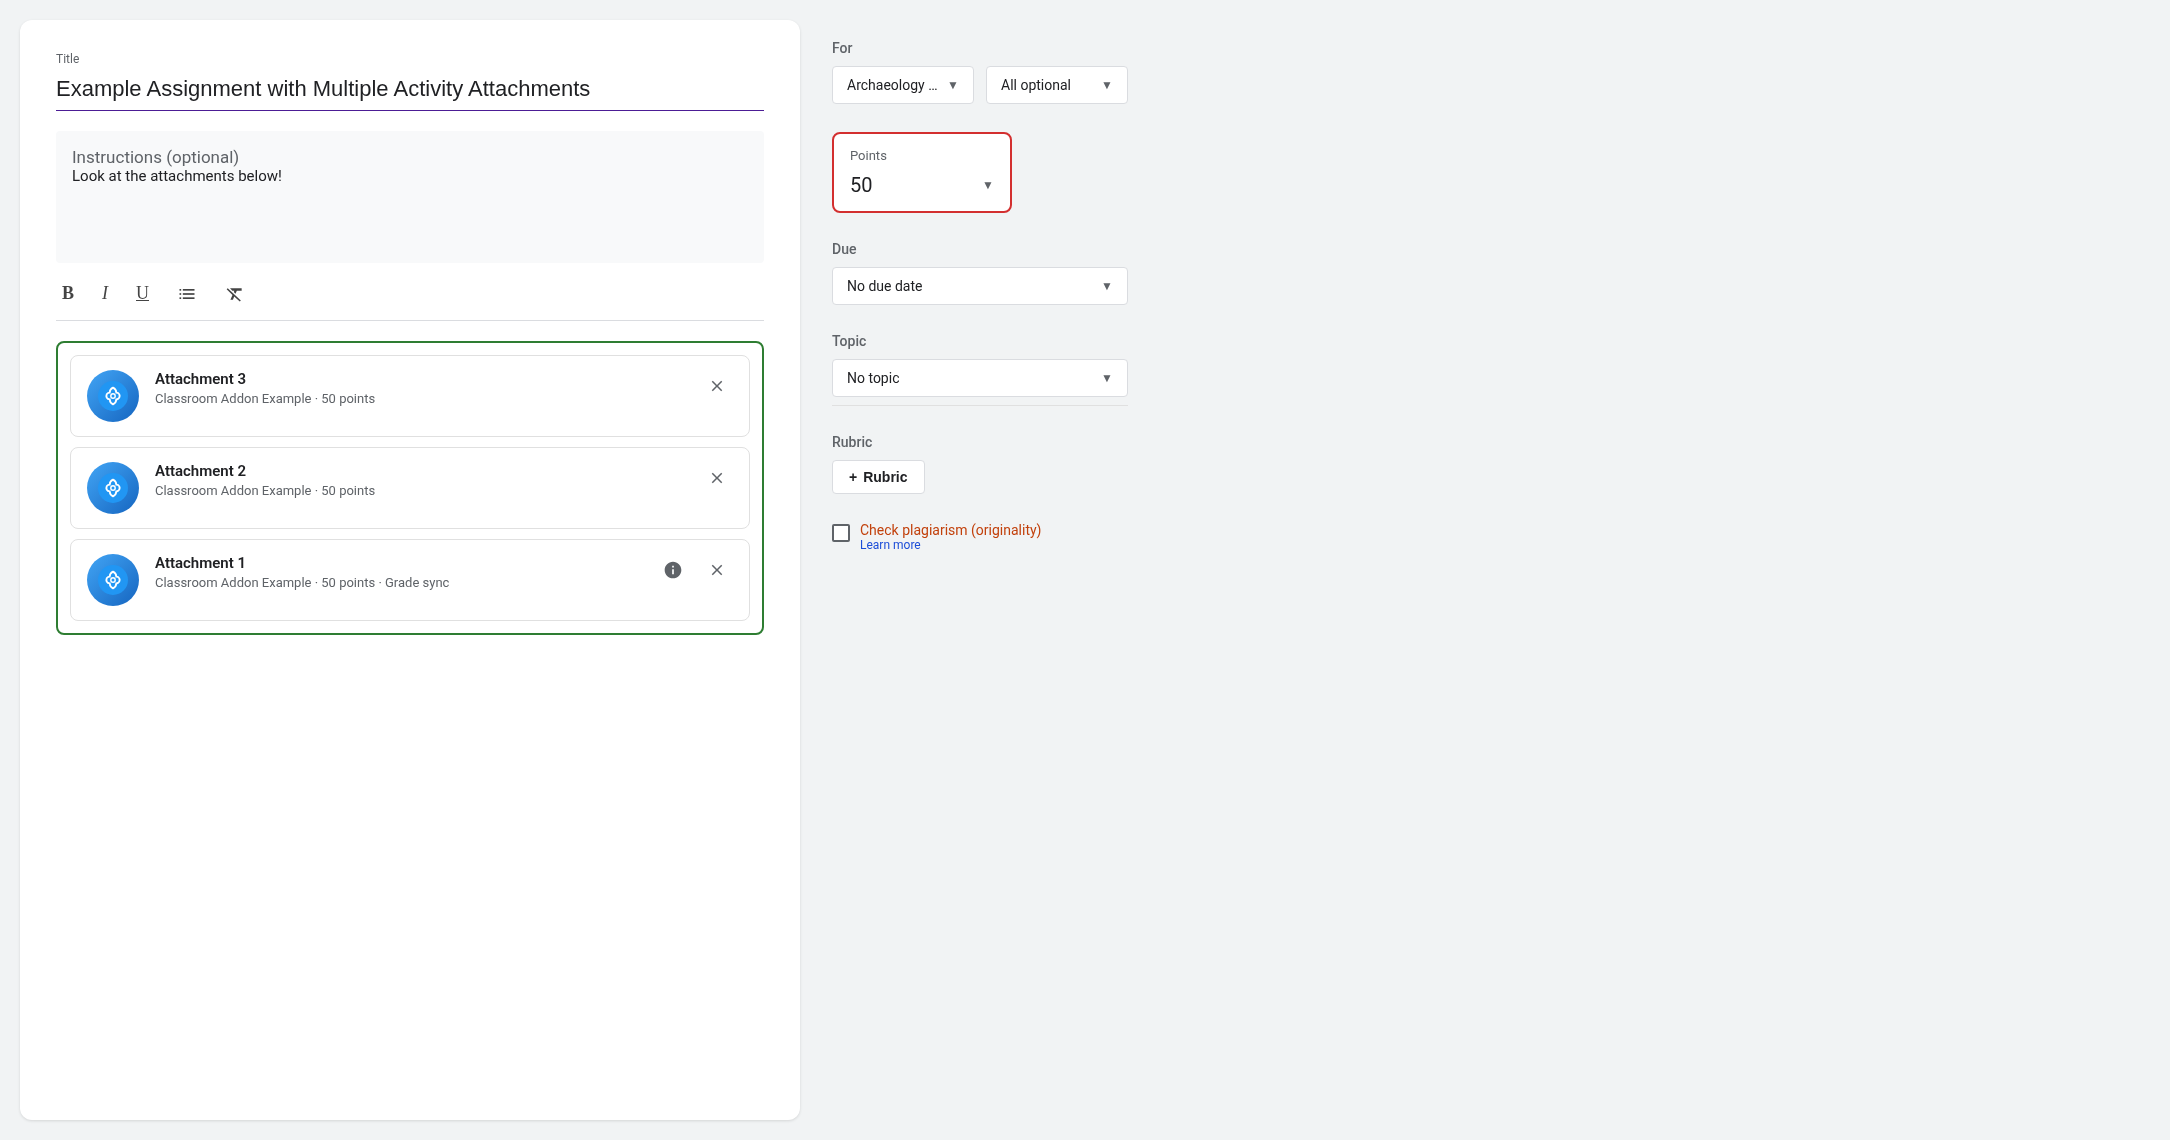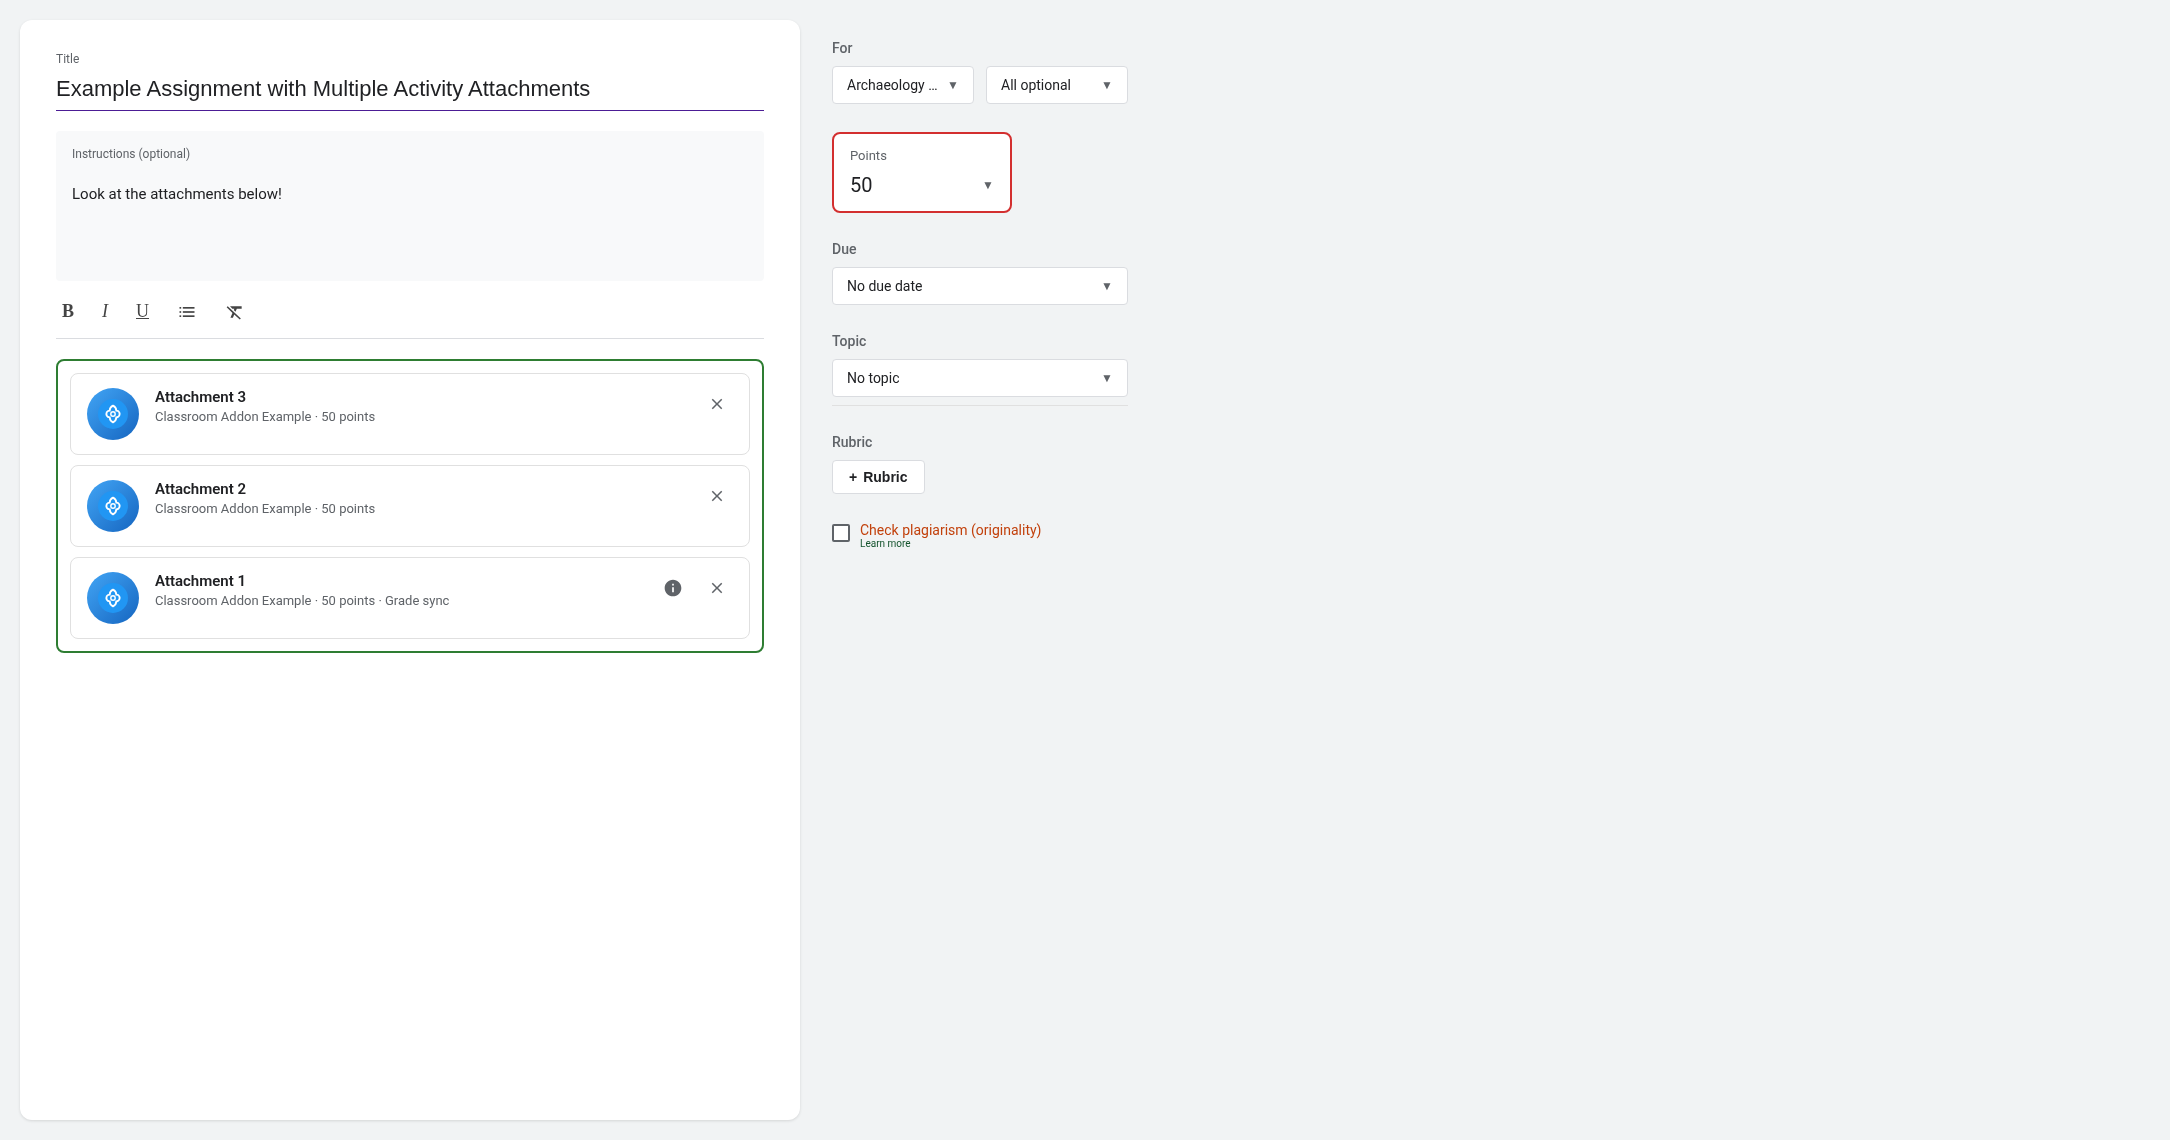--- a/index.html
+++ b/index.html
@@ -46,23 +46,23 @@
     }
 
     .instructions-section {
       margin-top: 20px;
       background: #f8f9fa;
       border-radius: 4px;
       padding: 16px;
     }
 
     .instructions-label {
-      font-size: 12px;
-      color: #5f6368;
-      margin-bottom: 24px;
+      font-size: 17px;
+      color: #5f6368;
+      margin-bottom: 0;
     }
 
     .instructions-text {
       font-size: 15px;
       color: #202124;
       min-height: 80px;
     }
 
     .toolbar {
       margin-top: 16px;
@@ -278,21 +278,21 @@
       height: 18px;
       border: 2px solid #5f6368;
       border-radius: 2px;
       flex-shrink: 0;
       margin-top: 2px;
       background: #fff;
       cursor: pointer;
     }
 
     .plagiarism-text { font-size: 14px; color: #c2410c; }
-    .learn-more { font-size: 10px; color: #14532d; }
+    .learn-more { font-size: 12px; color: #1d4ed8; }
 
     .divider {
       border: none;
       border-top: 1px solid #e0e0e0;
       margin: 8px 0 16px;
     }
   </style>
 </head>
 <body>
 

